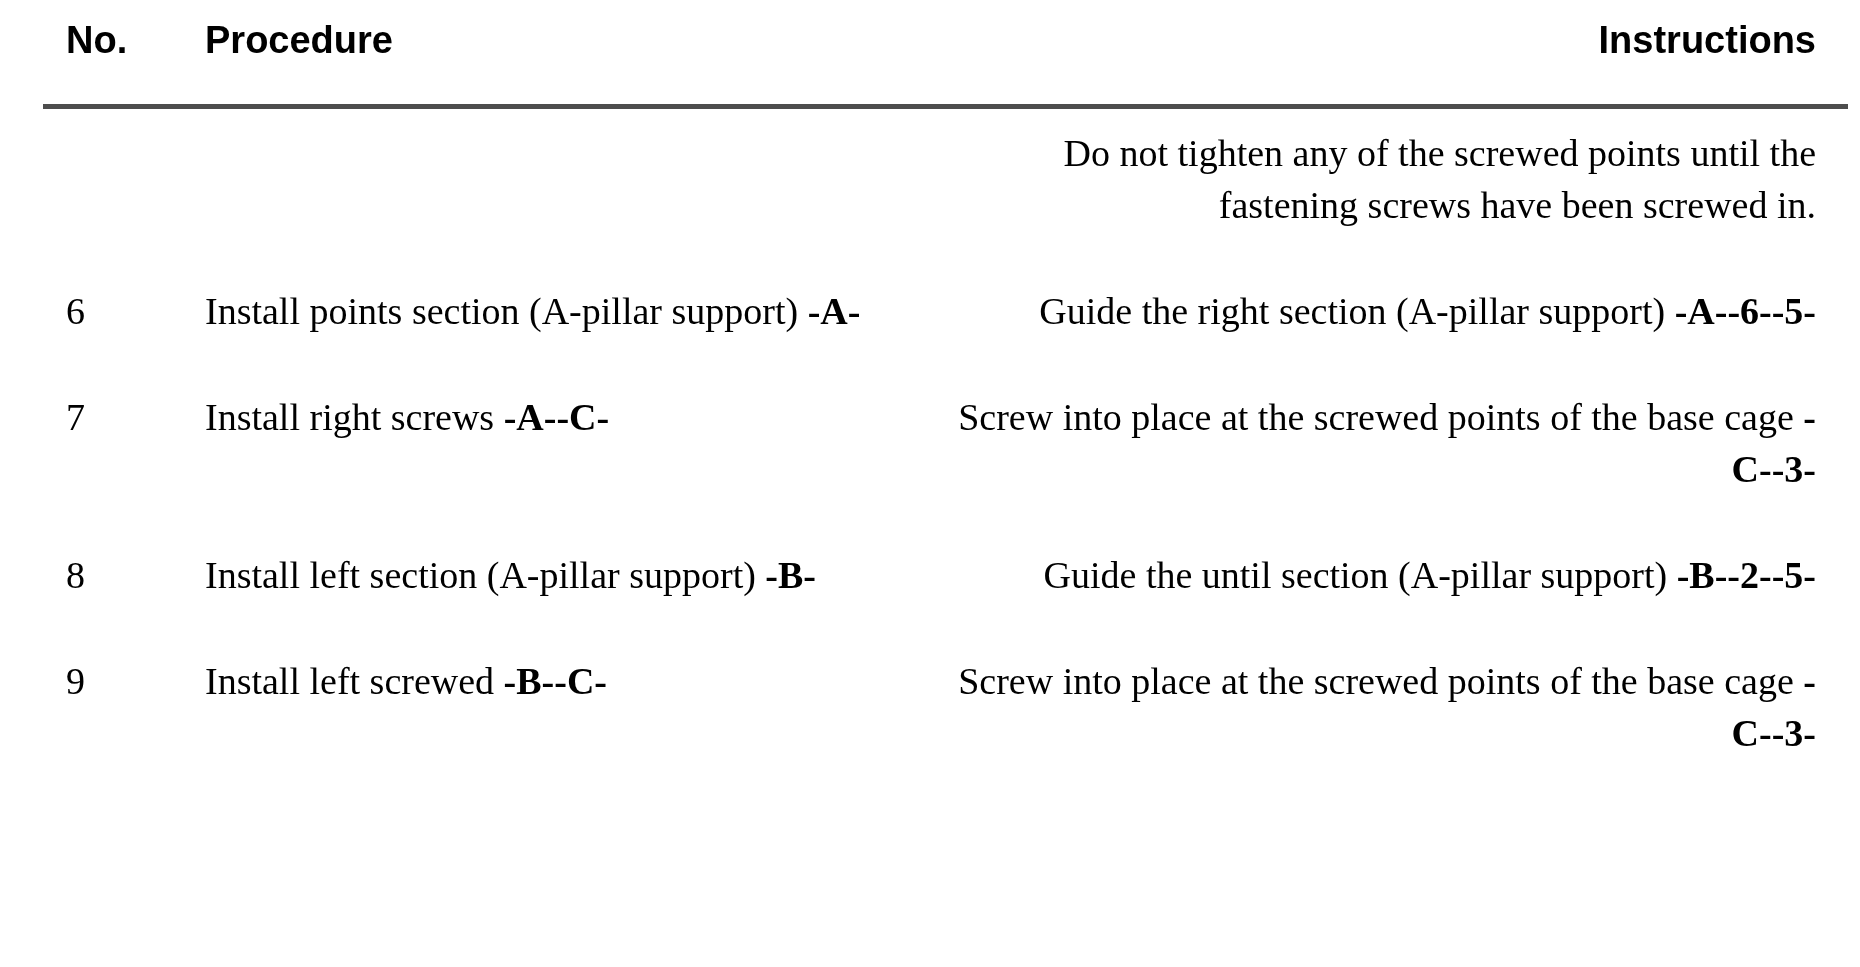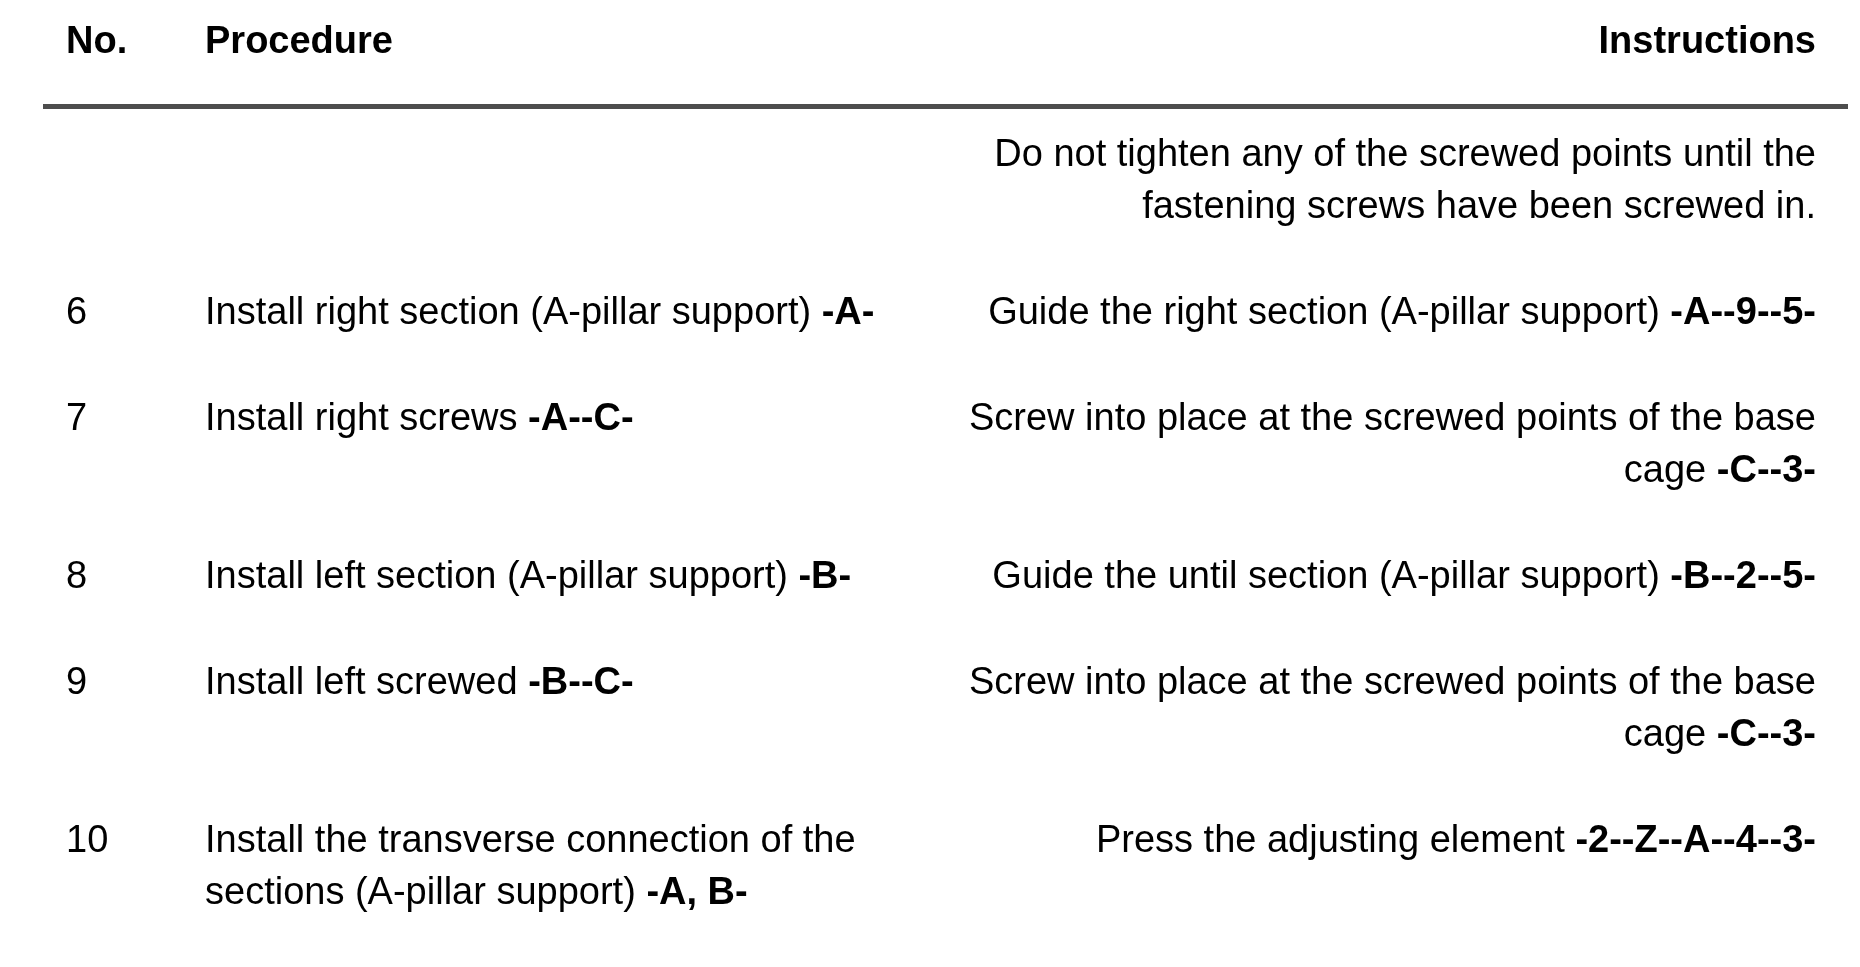--- a/index.html
+++ b/index.html
@@ -23,20 +23,21 @@
   .trow {
     display: grid;
     grid-template-columns: 139px 717px 900px;
     align-items: start;
   }
   .header-row {
     font-weight: bold;
   }
   .body-row {
     margin-bottom: 54px;
+    font-family: Liberation Serif, serif;
   }
   .cell {
     white-space: normal;
   }
   .cell-instr {
     padding-right: 6px;
     text-align: right;
   }
   .rule {
     height: 5px;
@@ -59,37 +60,32 @@
   </div>
   <div class="rule" style="background: rgb(77, 77, 77);"></div>
   <div>
       <div class="trow body-row">
         <div class="cell cell-no"></div>
         <div class="cell cell-proc"></div>
         <div class="cell cell-instr"><span>Do not tighten any of the screwed points until the fastening screws have been screwed in.</span></div>
       </div>
       <div class="trow body-row">
         <div class="cell cell-no">6</div>
-        <div class="cell cell-proc"><span>Install right section (A-pillar support) </span><span class="b">-A-</span></div>
-        <div class="cell cell-instr"><span>Guide the right section (A-pillar support) </span><span class="b">-A--9--5-</span></div>
+        <div class="cell cell-proc"><span>Install points section (A-pillar support) </span><span class="b">-A-</span></div>
+        <div class="cell cell-instr"><span>Guide the right section (A-pillar support) </span><span class="b">-A--6--5-</span></div>
       </div>
       <div class="trow body-row">
         <div class="cell cell-no">7</div>
         <div class="cell cell-proc"><span>Install right screws </span><span class="b">-A--C-</span></div>
         <div class="cell cell-instr"><span>Screw into place at the screwed points of the base cage </span><span class="b">-C--3-</span></div>
       </div>
       <div class="trow body-row">
         <div class="cell cell-no">8</div>
         <div class="cell cell-proc"><span>Install left section (A-pillar support) </span><span class="b">-B-</span></div>
         <div class="cell cell-instr"><span>Guide the until section (A-pillar support) </span><span class="b">-B--2--5-</span></div>
       </div>
       <div class="trow body-row">
         <div class="cell cell-no">9</div>
         <div class="cell cell-proc"><span>Install left screwed </span><span class="b">-B--C-</span></div>
         <div class="cell cell-instr"><span>Screw into place at the screwed points of the base cage </span><span class="b">-C--3-</span></div>
       </div>
-      <div class="trow body-row">
-        <div class="cell cell-no">10</div>
-        <div class="cell cell-proc"><span>Install the transverse connection of the sections (A-pillar support) </span><span class="b">-A, B-</span></div>
-        <div class="cell cell-instr"><span>Press the adjusting element </span><span class="b">-2--Z--A--4--3-</span></div>
-      </div>
     </div>
 </div>
 
 </body></html>

